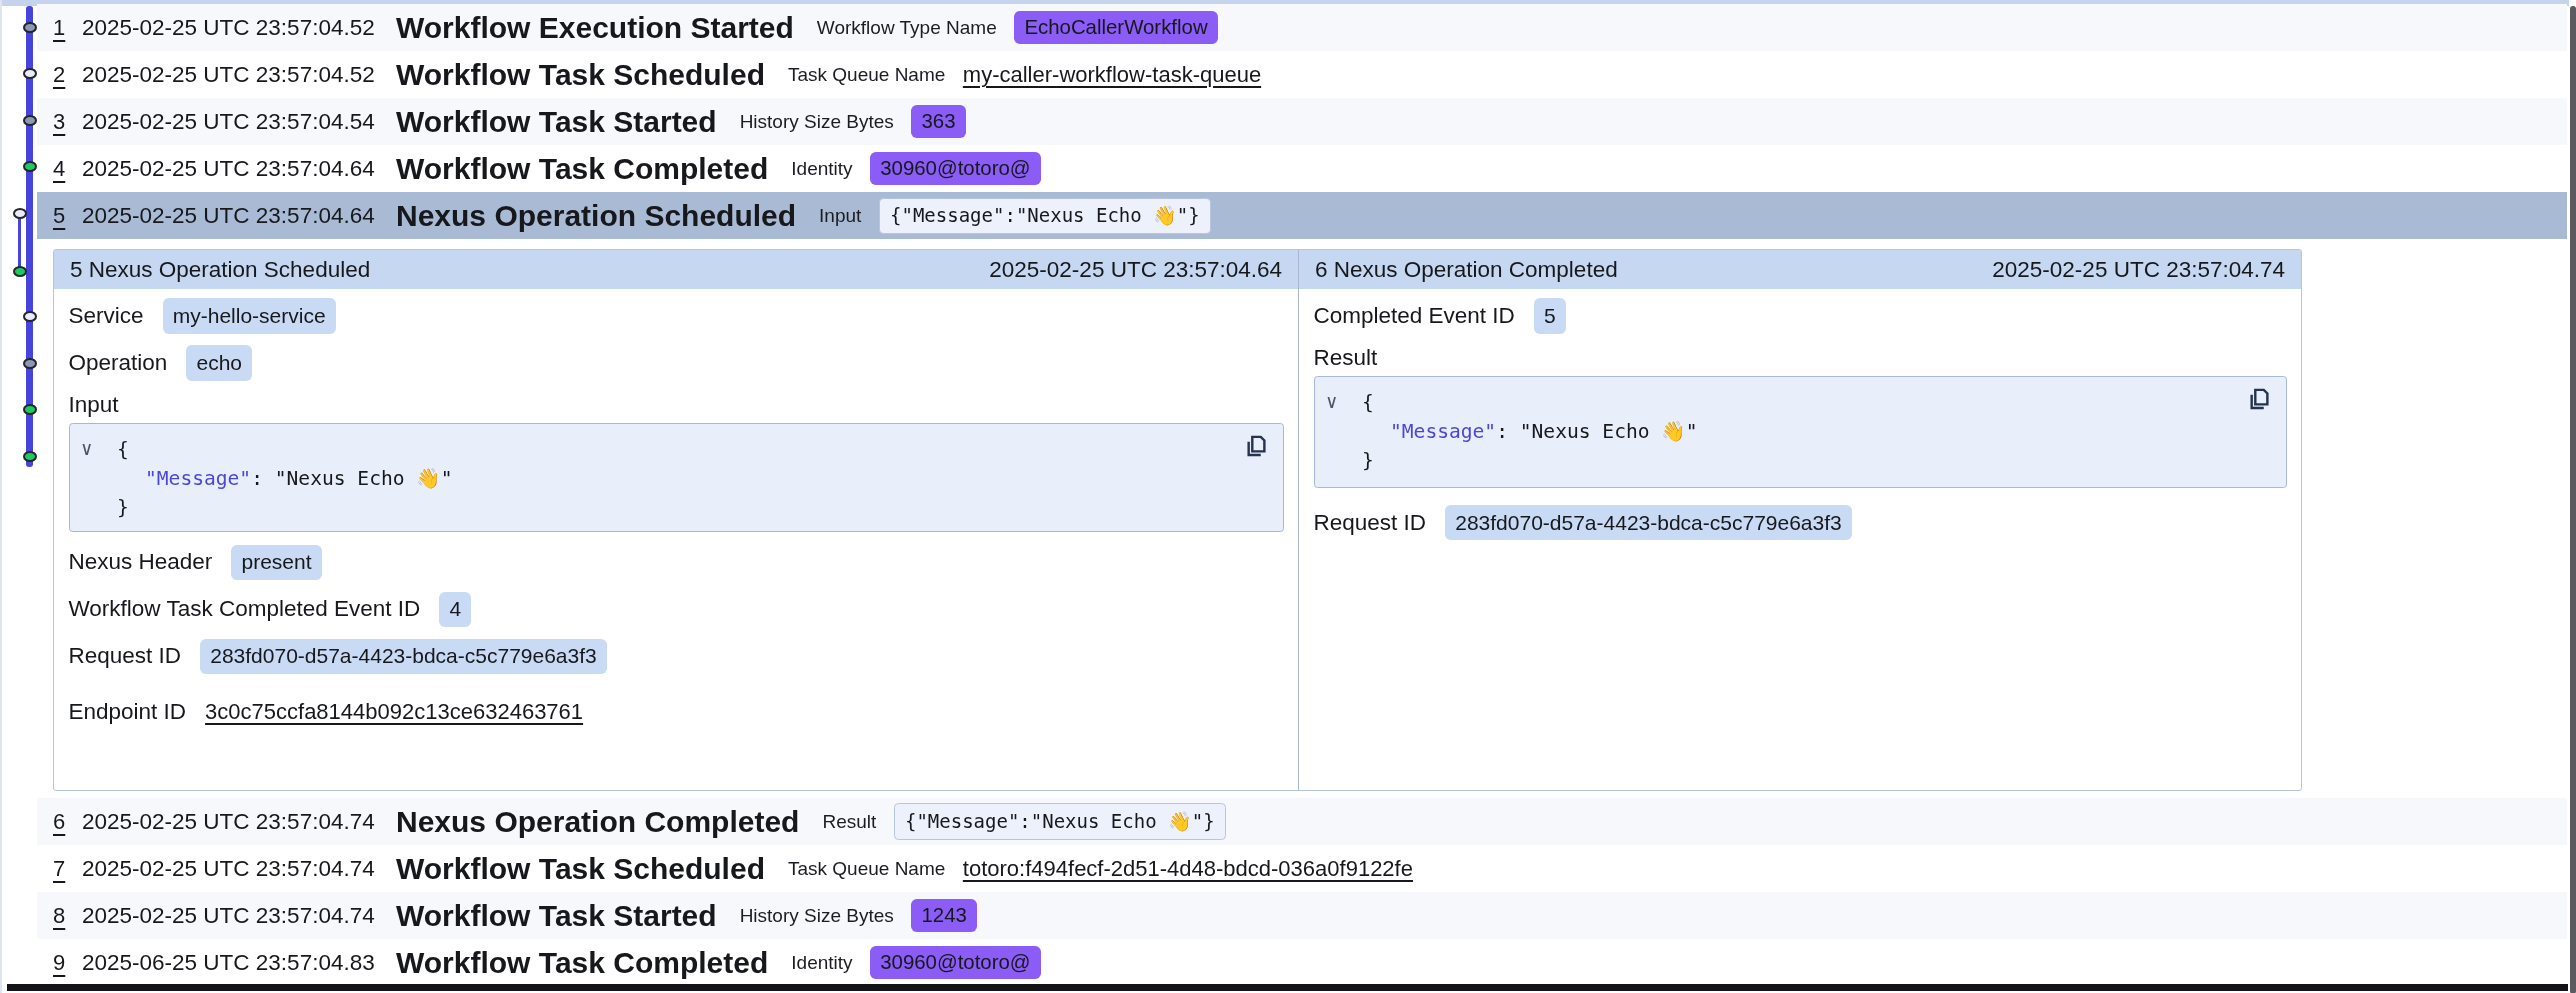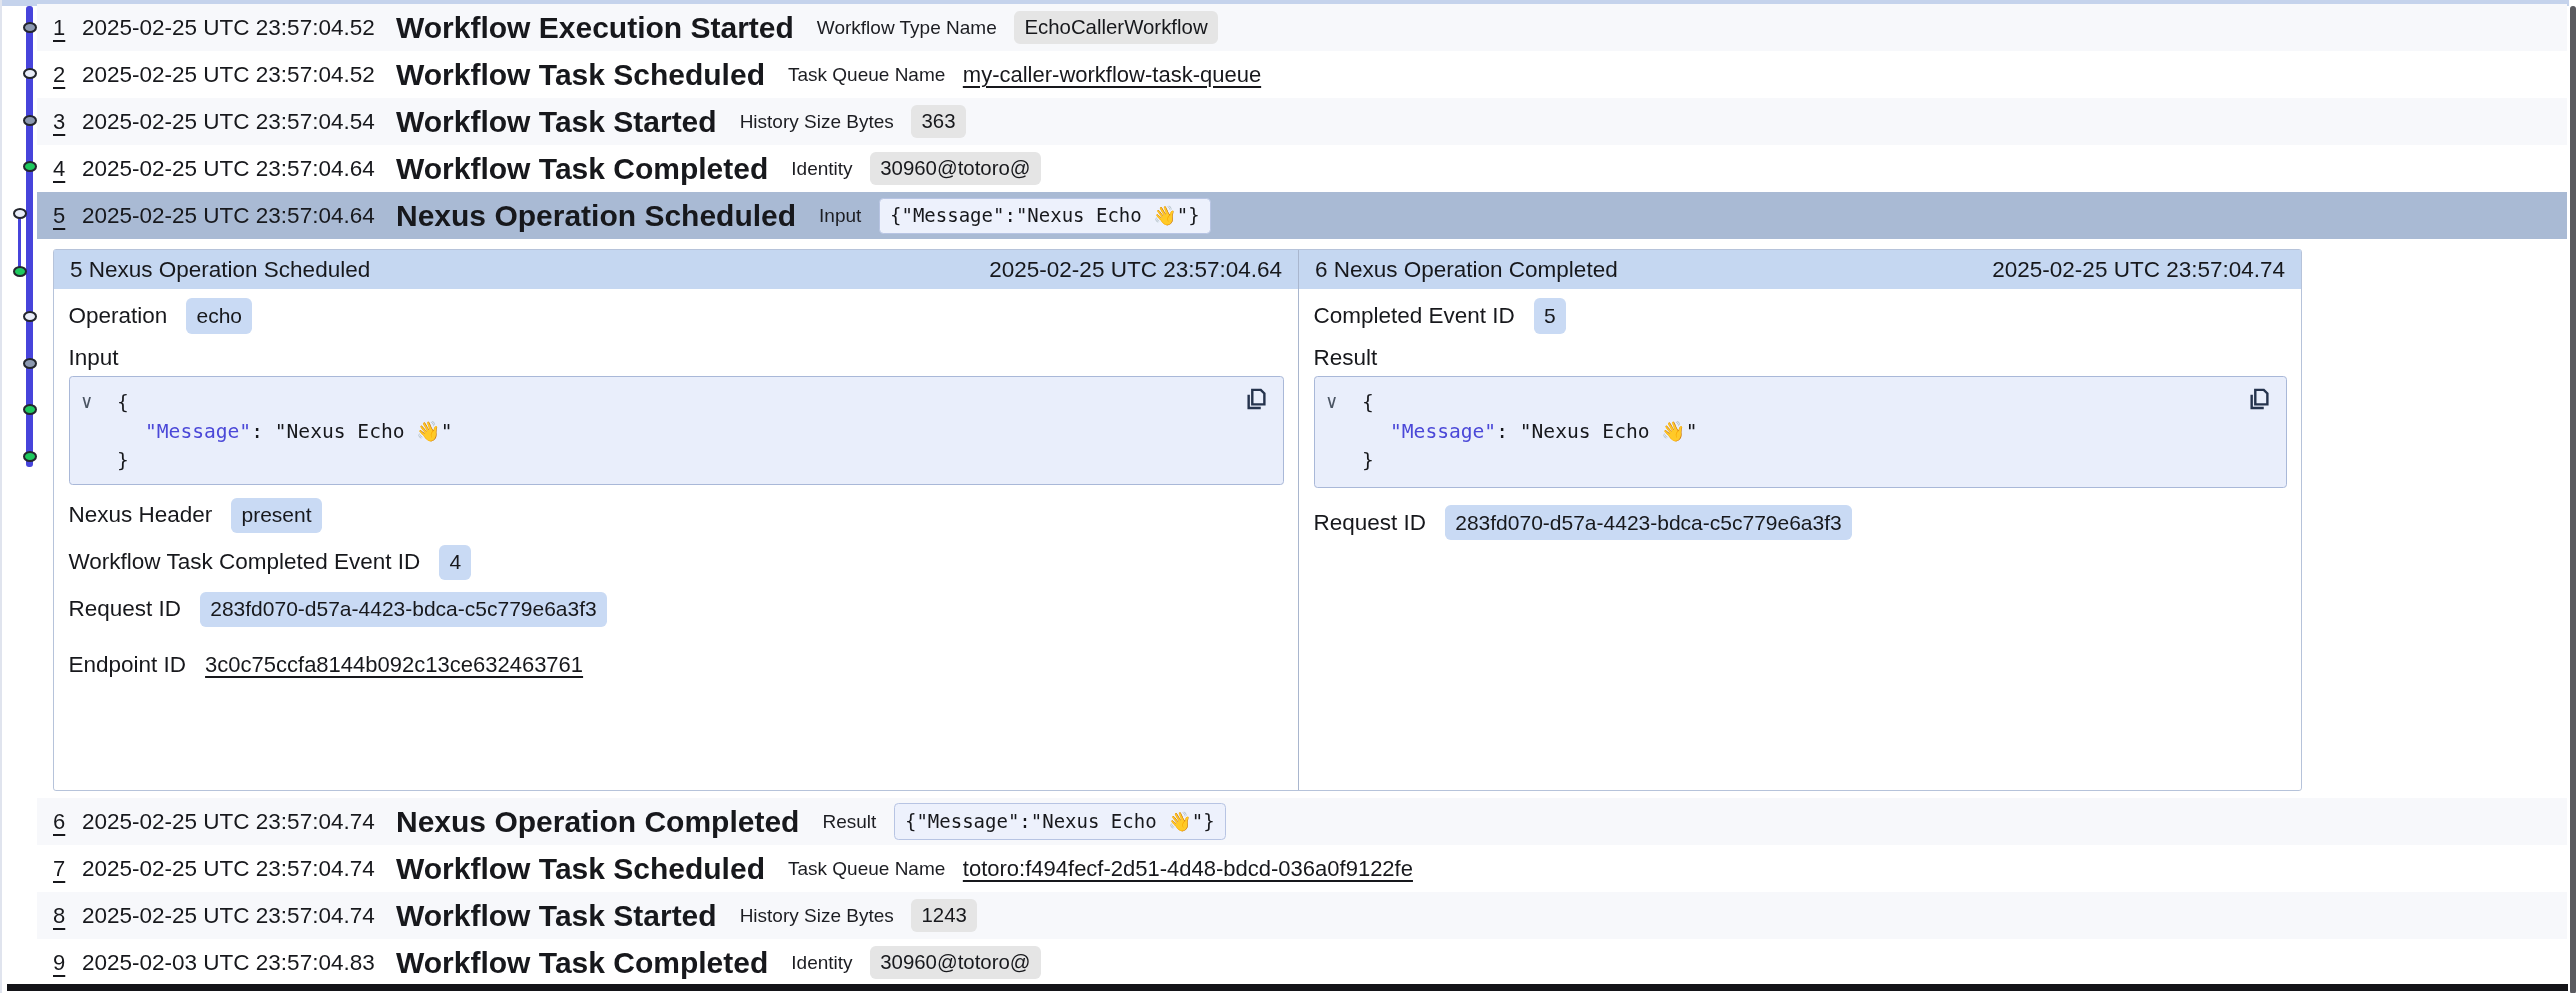--- a/index.html
+++ b/index.html
@@ -28,21 +28,21 @@
   .rows.top{top:4.4px;}
   .rows.bottom{top:798px;}
   .row{height:47px;display:flex;align-items:center;padding-left:16px;box-sizing:border-box;}
   .row.stripe{background:#f7f8fb;}
   .row.sel{background:#a9bad4;}
   .num{font-size:22px;min-width:29px;text-decoration:underline;text-underline-offset:5.1px;
        text-decoration-thickness:1.5px;color:#17181c;}
   .time{font-size:22.5px;width:314px;color:#17181c;}
   .ename{font-size:30px;font-weight:700;margin-right:23px;white-space:nowrap;}
   .alabel{font-size:19px;margin-right:17.5px;color:#1c1d22;white-space:nowrap;}
-  .chip{background:#e5e5e5;border-radius:5.8px;padding:5.1px 10.2px;font-size:20.4px;white-space:nowrap;}
+  .chip{background:#8b5cf6;border-radius:5.8px;padding:5.1px 10.2px;font-size:20.4px;white-space:nowrap;}
   .link{font-size:22px;text-decoration:underline;text-underline-offset:4.4px;
         text-decoration-thickness:1.8px;white-space:nowrap;}
   .monochip{background:#edf1fc;border:1.5px solid #b7c4e3;border-radius:4.4px;padding:5.8px 10.2px;
         font-family:"DejaVu Sans Mono",monospace;font-size:19px;white-space:nowrap;}
 
   
   .panels{position:absolute;left:53px;top:249px;width:2249px;height:542px;box-sizing:border-box;
           border:1.5px solid #b6c3da;border-radius:2.9px;background:#fff;display:flex;}
   .panel{box-sizing:border-box;}
   .panel.pleft{width:1245px;border-right:1.5px solid #a9b6ce;}
@@ -126,20 +126,24 @@
 </div>
 
 <div class="panels">
   <div class="panel pleft">
     <div class="phead">
       <span>5 Nexus Operation Scheduled</span>
       <span>2025-02-25 UTC 23:57:04.64</span>
     </div>
     <div class="pbody">
       <div class="frow">
+        <span class="flabel">Service</span>
+        <span class="fchip">my-hello-service</span>
+      </div>
+      <div class="frow">
         <span class="flabel">Operation</span>
         <span class="fchip">echo</span>
       </div>
       <div class="inlabel">Input</div>
       <div class="jsonblock">
         <span class="chev">∨</span>
         <div class="jline l1">{</div>
         <div class="jline l2">
           <span class="jkey">"Message"</span><span>: </span><span>"Nexus Echo 👋"</span>
         </div>
@@ -220,21 +224,21 @@
   </div>
   <div class="row stripe">
     <span class="num">8</span>
     <span class="time">2025-02-25 UTC 23:57:04.74</span>
     <span class="ename">Workflow Task Started</span>
     <span class="alabel">History Size Bytes</span>
     <span class="chip">1243</span>
   </div>
   <div class="row">
     <span class="num">9</span>
-    <span class="time">2025-02-03 UTC 23:57:04.83</span>
+    <span class="time">2025-06-25 UTC 23:57:04.83</span>
     <span class="ename">Workflow Task Completed</span>
     <span class="alabel">Identity</span>
     <span class="chip">30960@totoro@</span>
   </div>
 </div>
 
 <div class="bottombar"></div>
 <div class="scrollthumb"></div>
 
 

